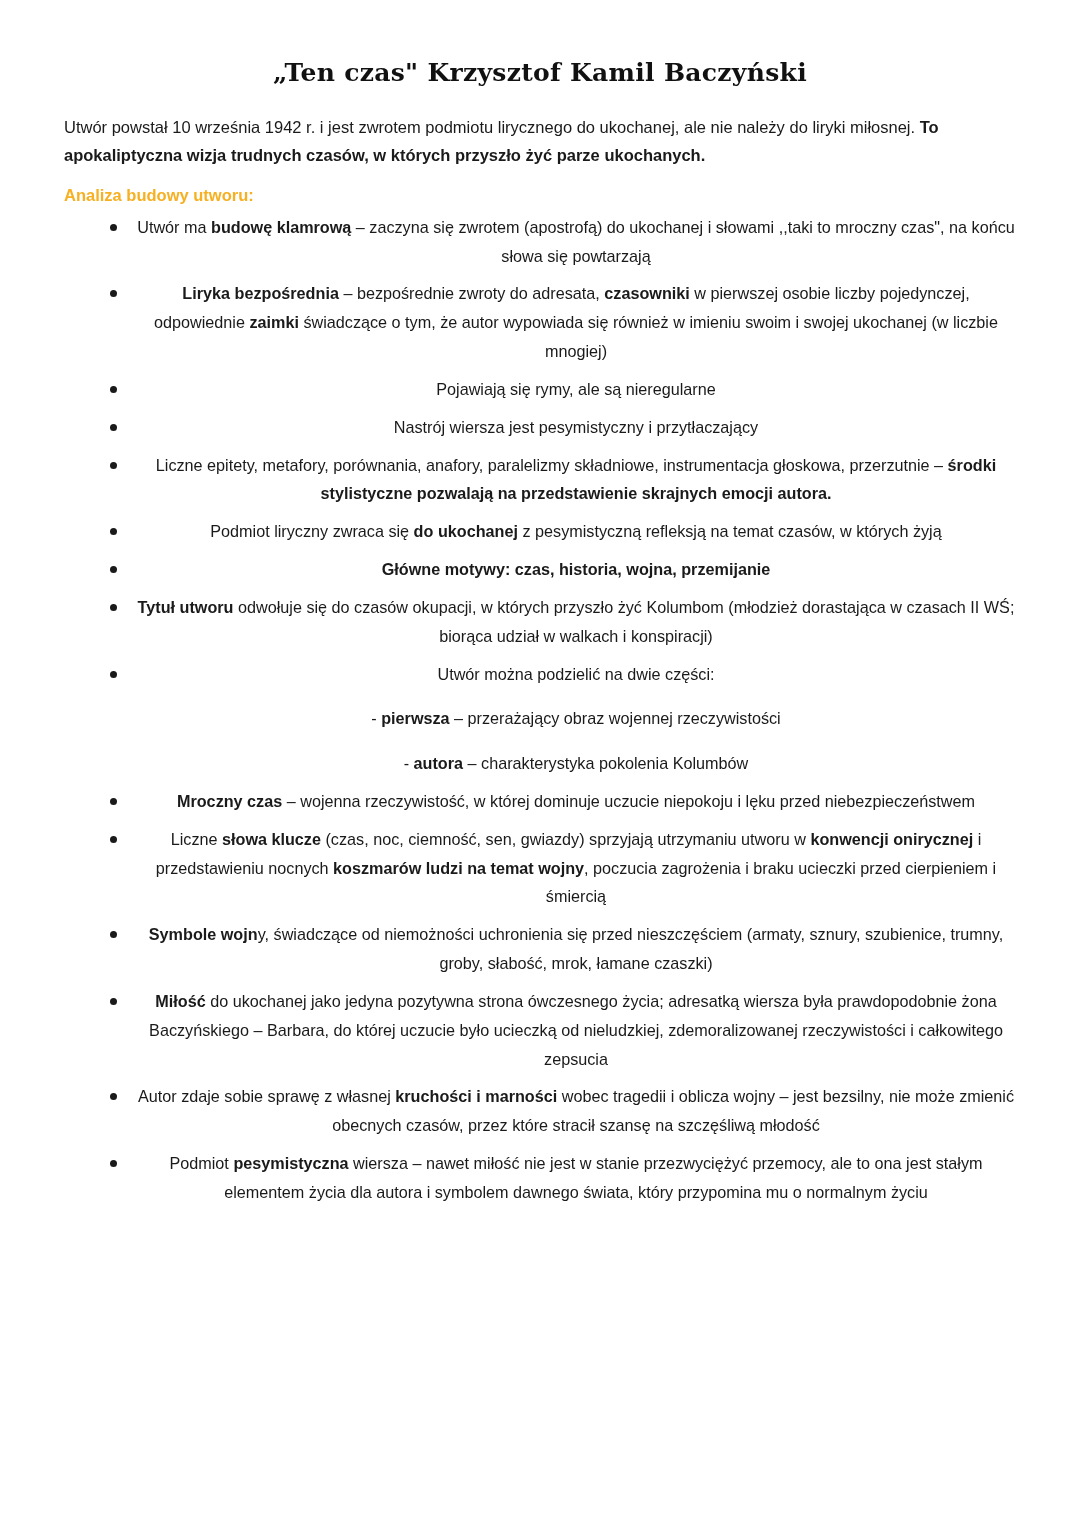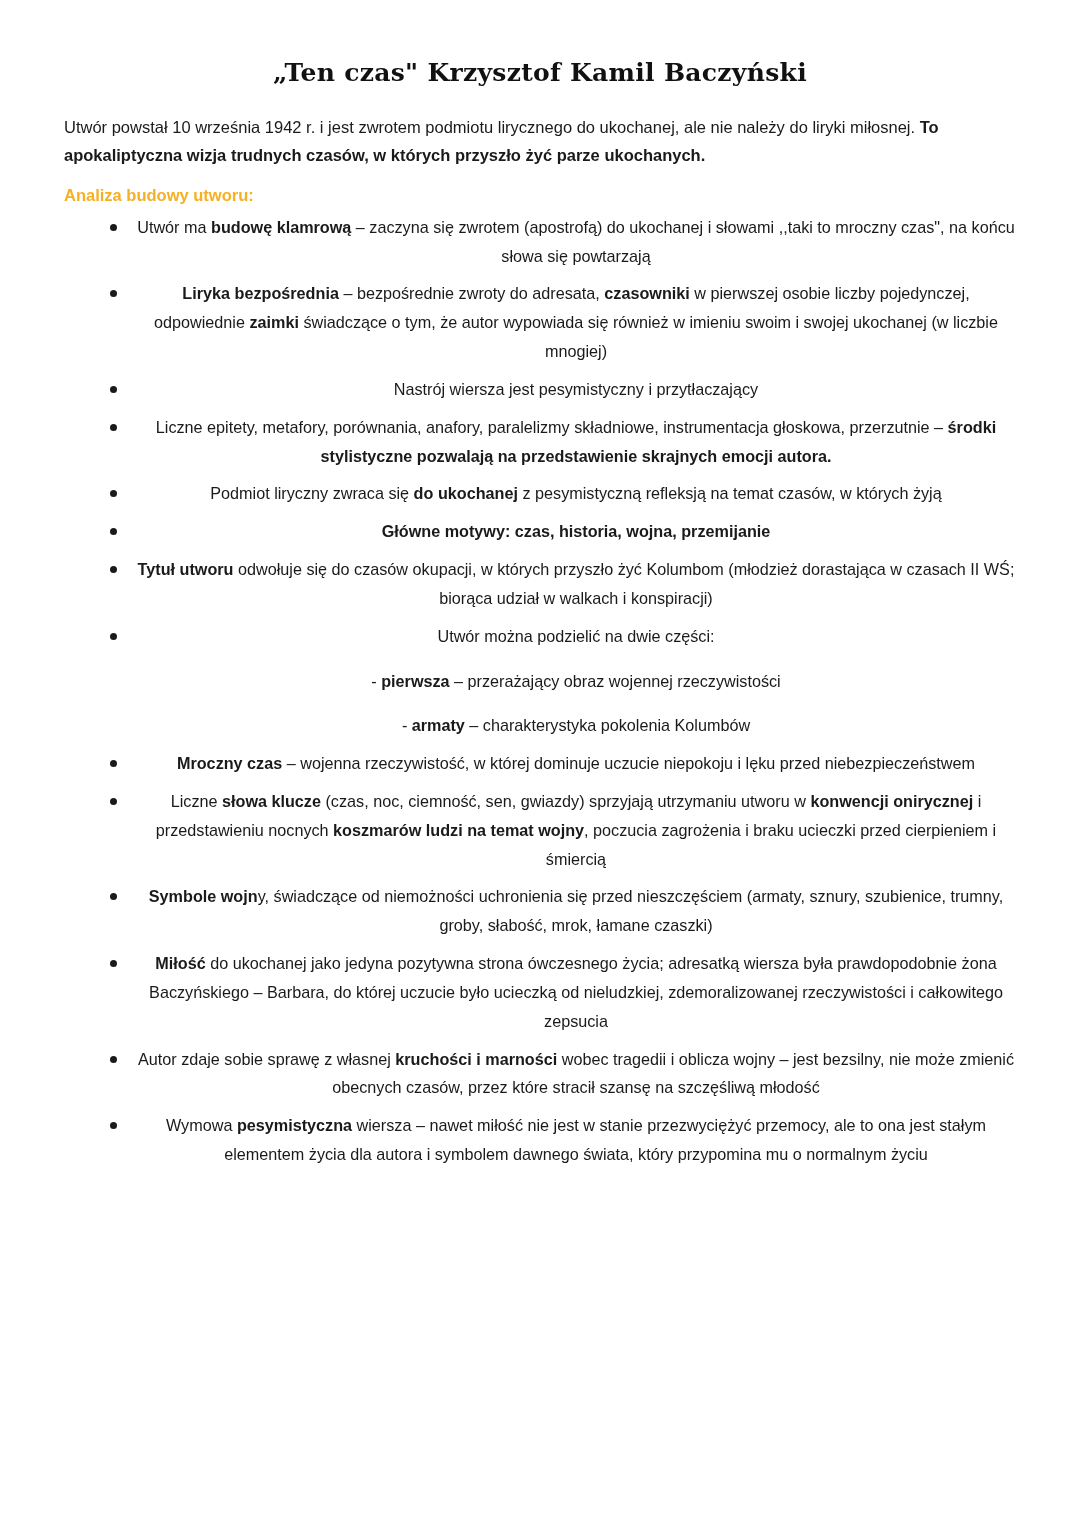--- a/index.html
+++ b/index.html
@@ -82,30 +82,31 @@
 
   <p class="intro">
     <span>Utwór powstał 10 września 1942 r. i jest zwrotem podmiotu lirycznego do ukochanej, ale nie należy do liryki miłosnej. </span><b>To apokaliptyczna wizja trudnych czasów, w których przyszło żyć parze ukochanych.</b>
   </p>
 
   <div id="sections-root">
       <div class="section-head">Analiza budowy utworu:</div>
       <ul class="bullets">
         <li><span>Utwór ma </span><b>budowę klamrową</b><span> – zaczyna się zwrotem (apostrofą) do ukochanej i słowami ,,taki to mroczny czas", na końcu słowa się powtarzają</span></li>
         <li><b>Liryka bezpośrednia</b><span> – bezpośrednie zwroty do adresata, </span><b>czasowniki</b><span> w pierwszej osobie liczby pojedynczej, odpowiednie </span><b>zaimki</b><span> świadczące o tym, że autor wypowiada się również w imieniu swoim i swojej ukochanej (w liczbie mnogiej)</span></li>
+        <li><span>Pojawiają się rymy, ale są nieregularne</span></li>
         <li><span>Nastrój wiersza jest pesymistyczny i przytłaczający</span></li>
         <li><span>Liczne epitety, metafory, porównania, anafory, paralelizmy składniowe, instrumentacja głoskowa, przerzutnie – </span><b>środki stylistyczne pozwalają na przedstawienie skrajnych emocji autora.</b></li>
       </ul>
       <ul class="bullets">
         <li><span>Podmiot liryczny zwraca się </span><b>do ukochanej</b><span> z pesymistyczną refleksją na temat czasów, w których żyją</span></li>
         <li><b>Główne motywy: czas, historia, wojna, przemijanie</b></li>
         <li><b>Tytuł utworu</b><span> odwołuje się do czasów okupacji, w których przyszło żyć Kolumbom (młodzież dorastająca w czasach II WŚ; biorąca udział w walkach i konspiracji)</span></li>
-        <li><span>Utwór można podzielić na dwie części:</span><span class="sub-line"><span>- </span><b>pierwsza</b><span> – przerażający obraz wojennej rzeczywistości</span></span><span class="sub-line"><span>- </span><b>armaty</b><span> – charakterystyka pokolenia Kolumbów</span></span></li>
+        <li><span>Utwór można podzielić na dwie części:</span><span class="sub-line"><span>- </span><b>pierwsza</b><span> – przerażający obraz wojennej rzeczywistości</span></span><span class="sub-line"><span>- </span><b>autora</b><span> – charakterystyka pokolenia Kolumbów</span></span></li>
         <li><b>Mroczny czas</b><span> – wojenna rzeczywistość, w której dominuje uczucie niepokoju i lęku przed niebezpieczeństwem</span></li>
         <li><span>Liczne </span><b>słowa klucze</b><span> (czas, noc, ciemność, sen, gwiazdy) sprzyjają utrzymaniu utworu w </span><b>konwencji onirycznej</b><span> i przedstawieniu nocnych </span><b>koszmarów ludzi na temat wojny</b><span>, poczucia zagrożenia i braku ucieczki przed cierpieniem i śmiercią</span></li>
         <li><b>Symbole wojn</b><span>y, świadczące od niemożności uchronienia się przed nieszczęściem (armaty, sznury, szubienice, trumny, groby, słabość, mrok, łamane czaszki)</span></li>
         <li><b>Miłość</b><span> do ukochanej jako jedyna pozytywna strona ówczesnego życia; adresatką wiersza była prawdopodobnie żona Baczyńskiego – Barbara, do której uczucie było ucieczką od nieludzkiej, zdemoralizowanej rzeczywistości i całkowitego zepsucia</span></li>
         <li><span>Autor zdaje sobie sprawę z własnej </span><b>kruchości i marności</b><span> wobec tragedii i oblicza wojny – jest bezsilny, nie może zmienić obecnych czasów, przez które stracił szansę na szczęśliwą młodość</span></li>
-        <li><span>Wymowa </span><b>pesymistyczna</b><span> wiersza – nawet miłość nie jest w stanie przezwyciężyć przemocy, ale to ona jest stałym elementem życia dla autora i symbolem dawnego świata, który przypomina mu o normalnym życiu</span></li>
+        <li><span>Podmiot </span><b>pesymistyczna</b><span> wiersza – nawet miłość nie jest w stanie przezwyciężyć przemocy, ale to ona jest stałym elementem życia dla autora i symbolem dawnego świata, który przypomina mu o normalnym życiu</span></li>
       </ul>
     </div>
 
 </div>
 
 </body></html>

